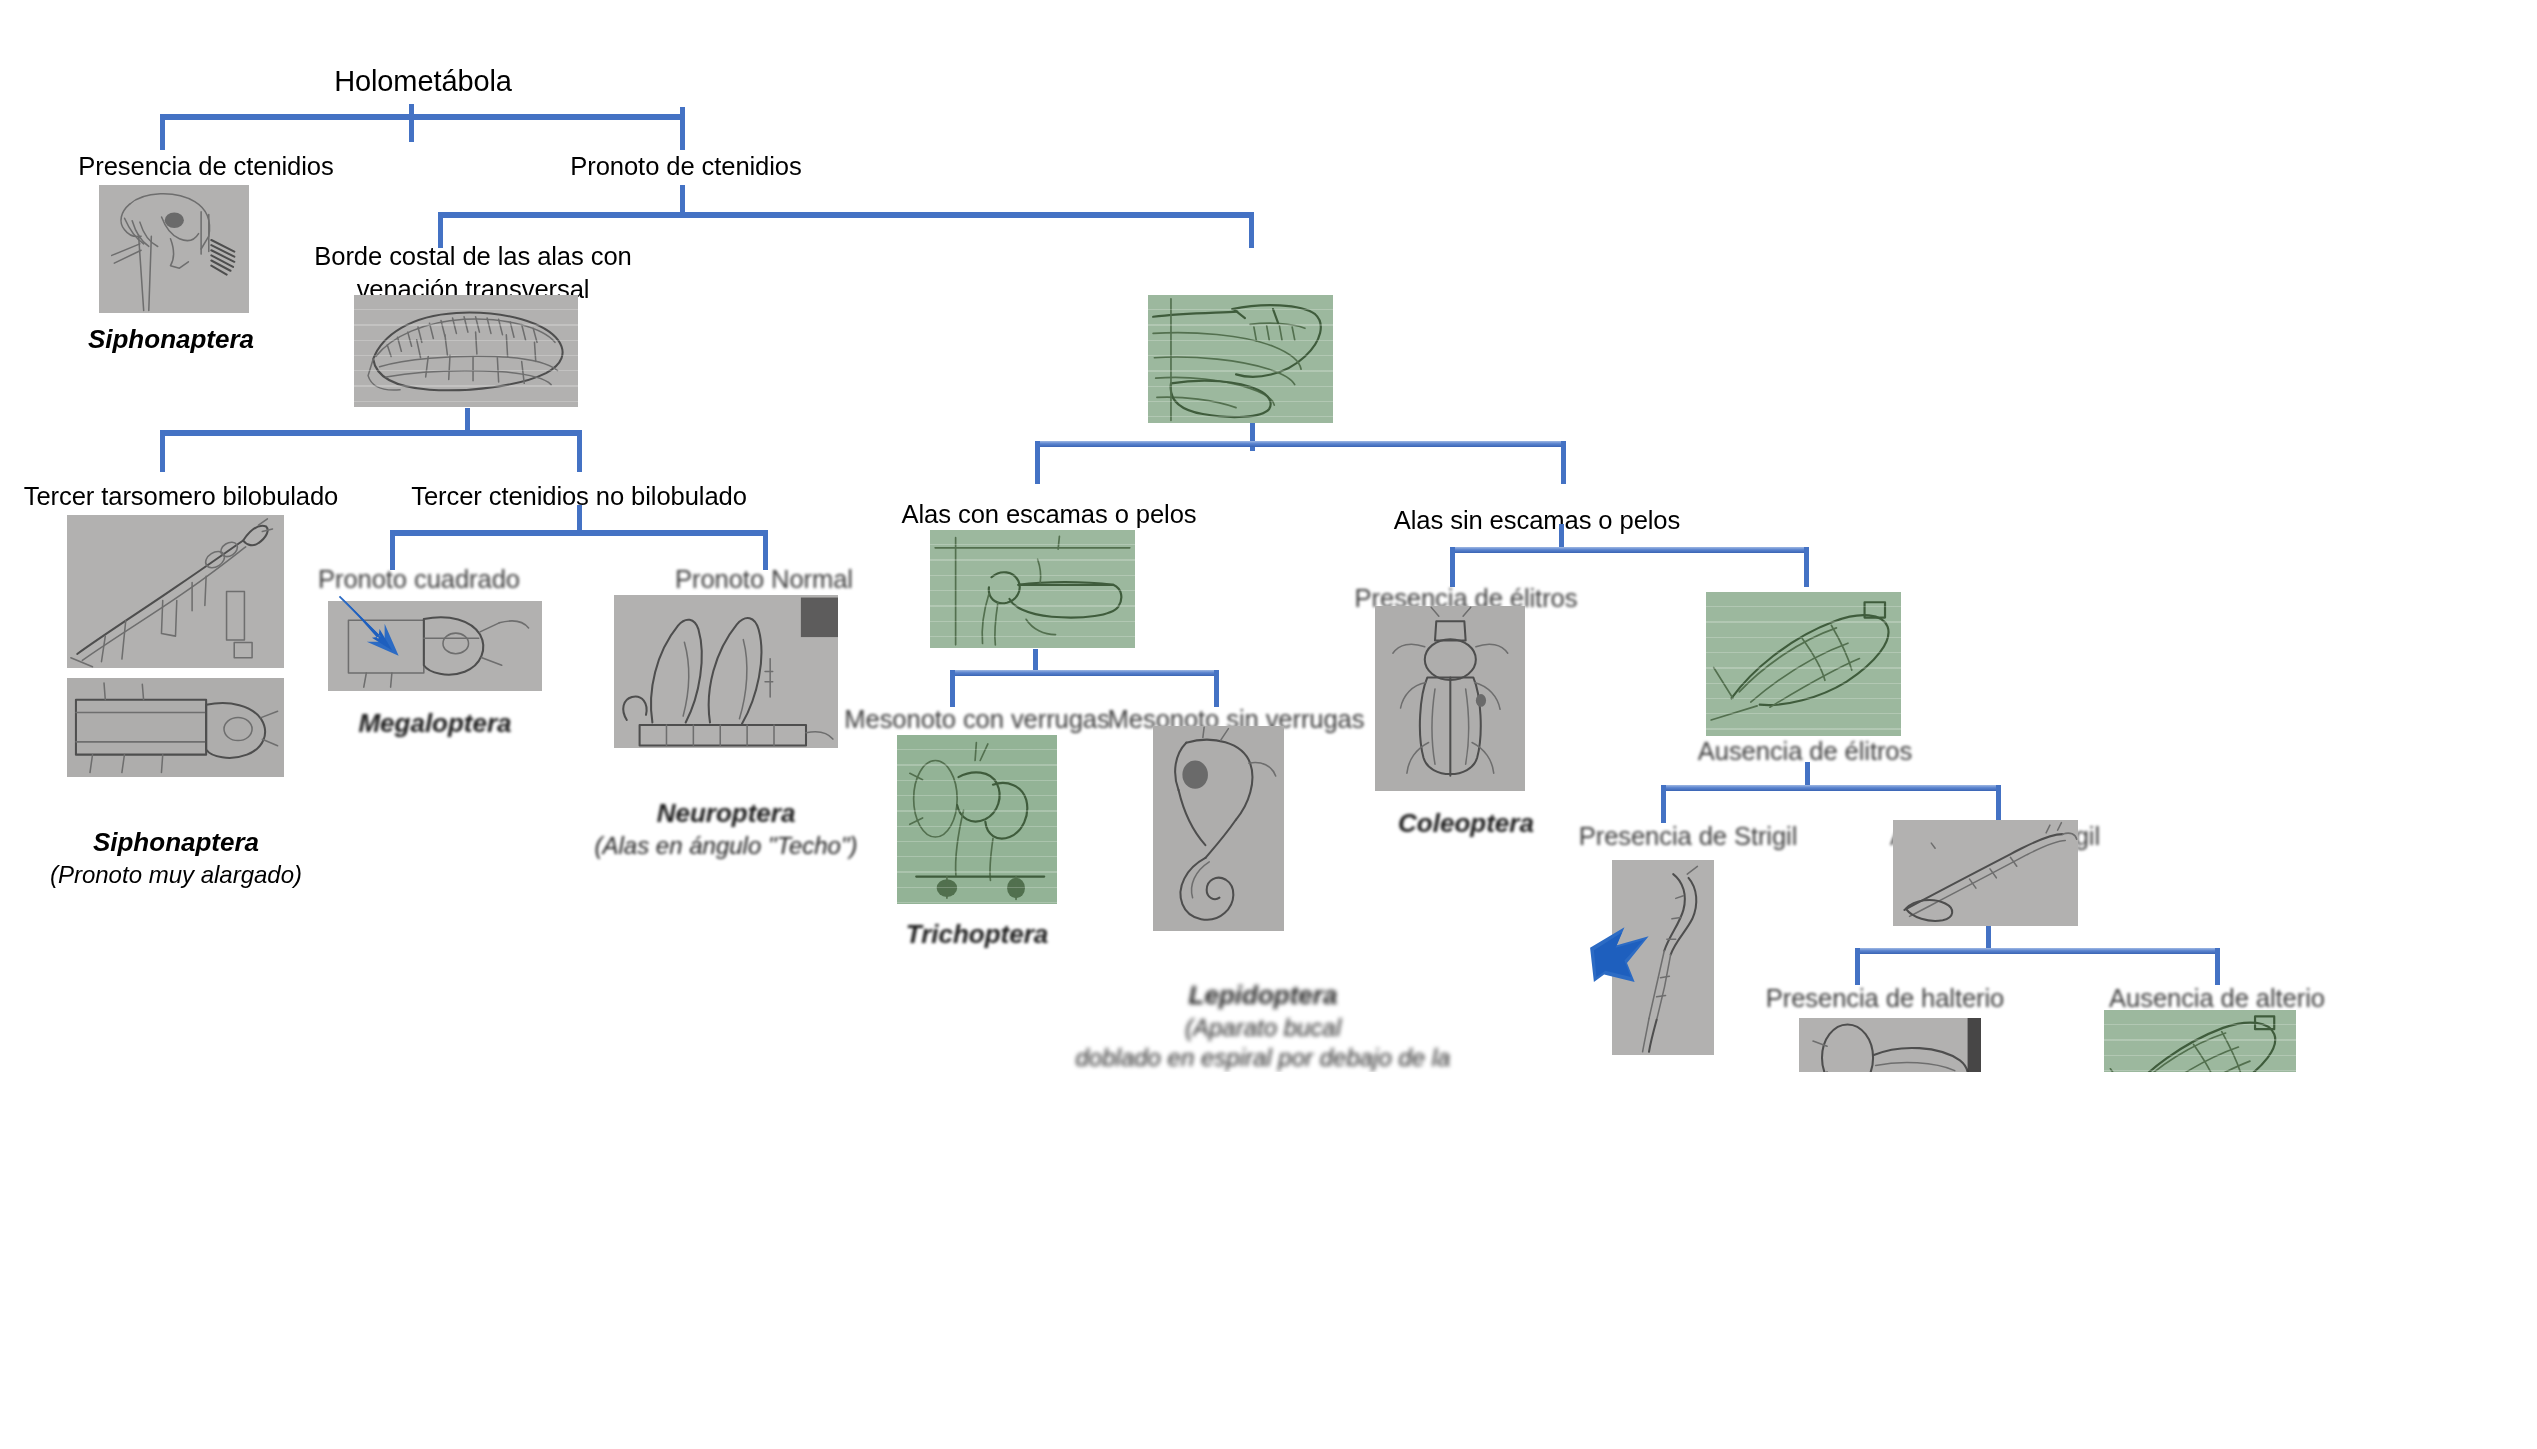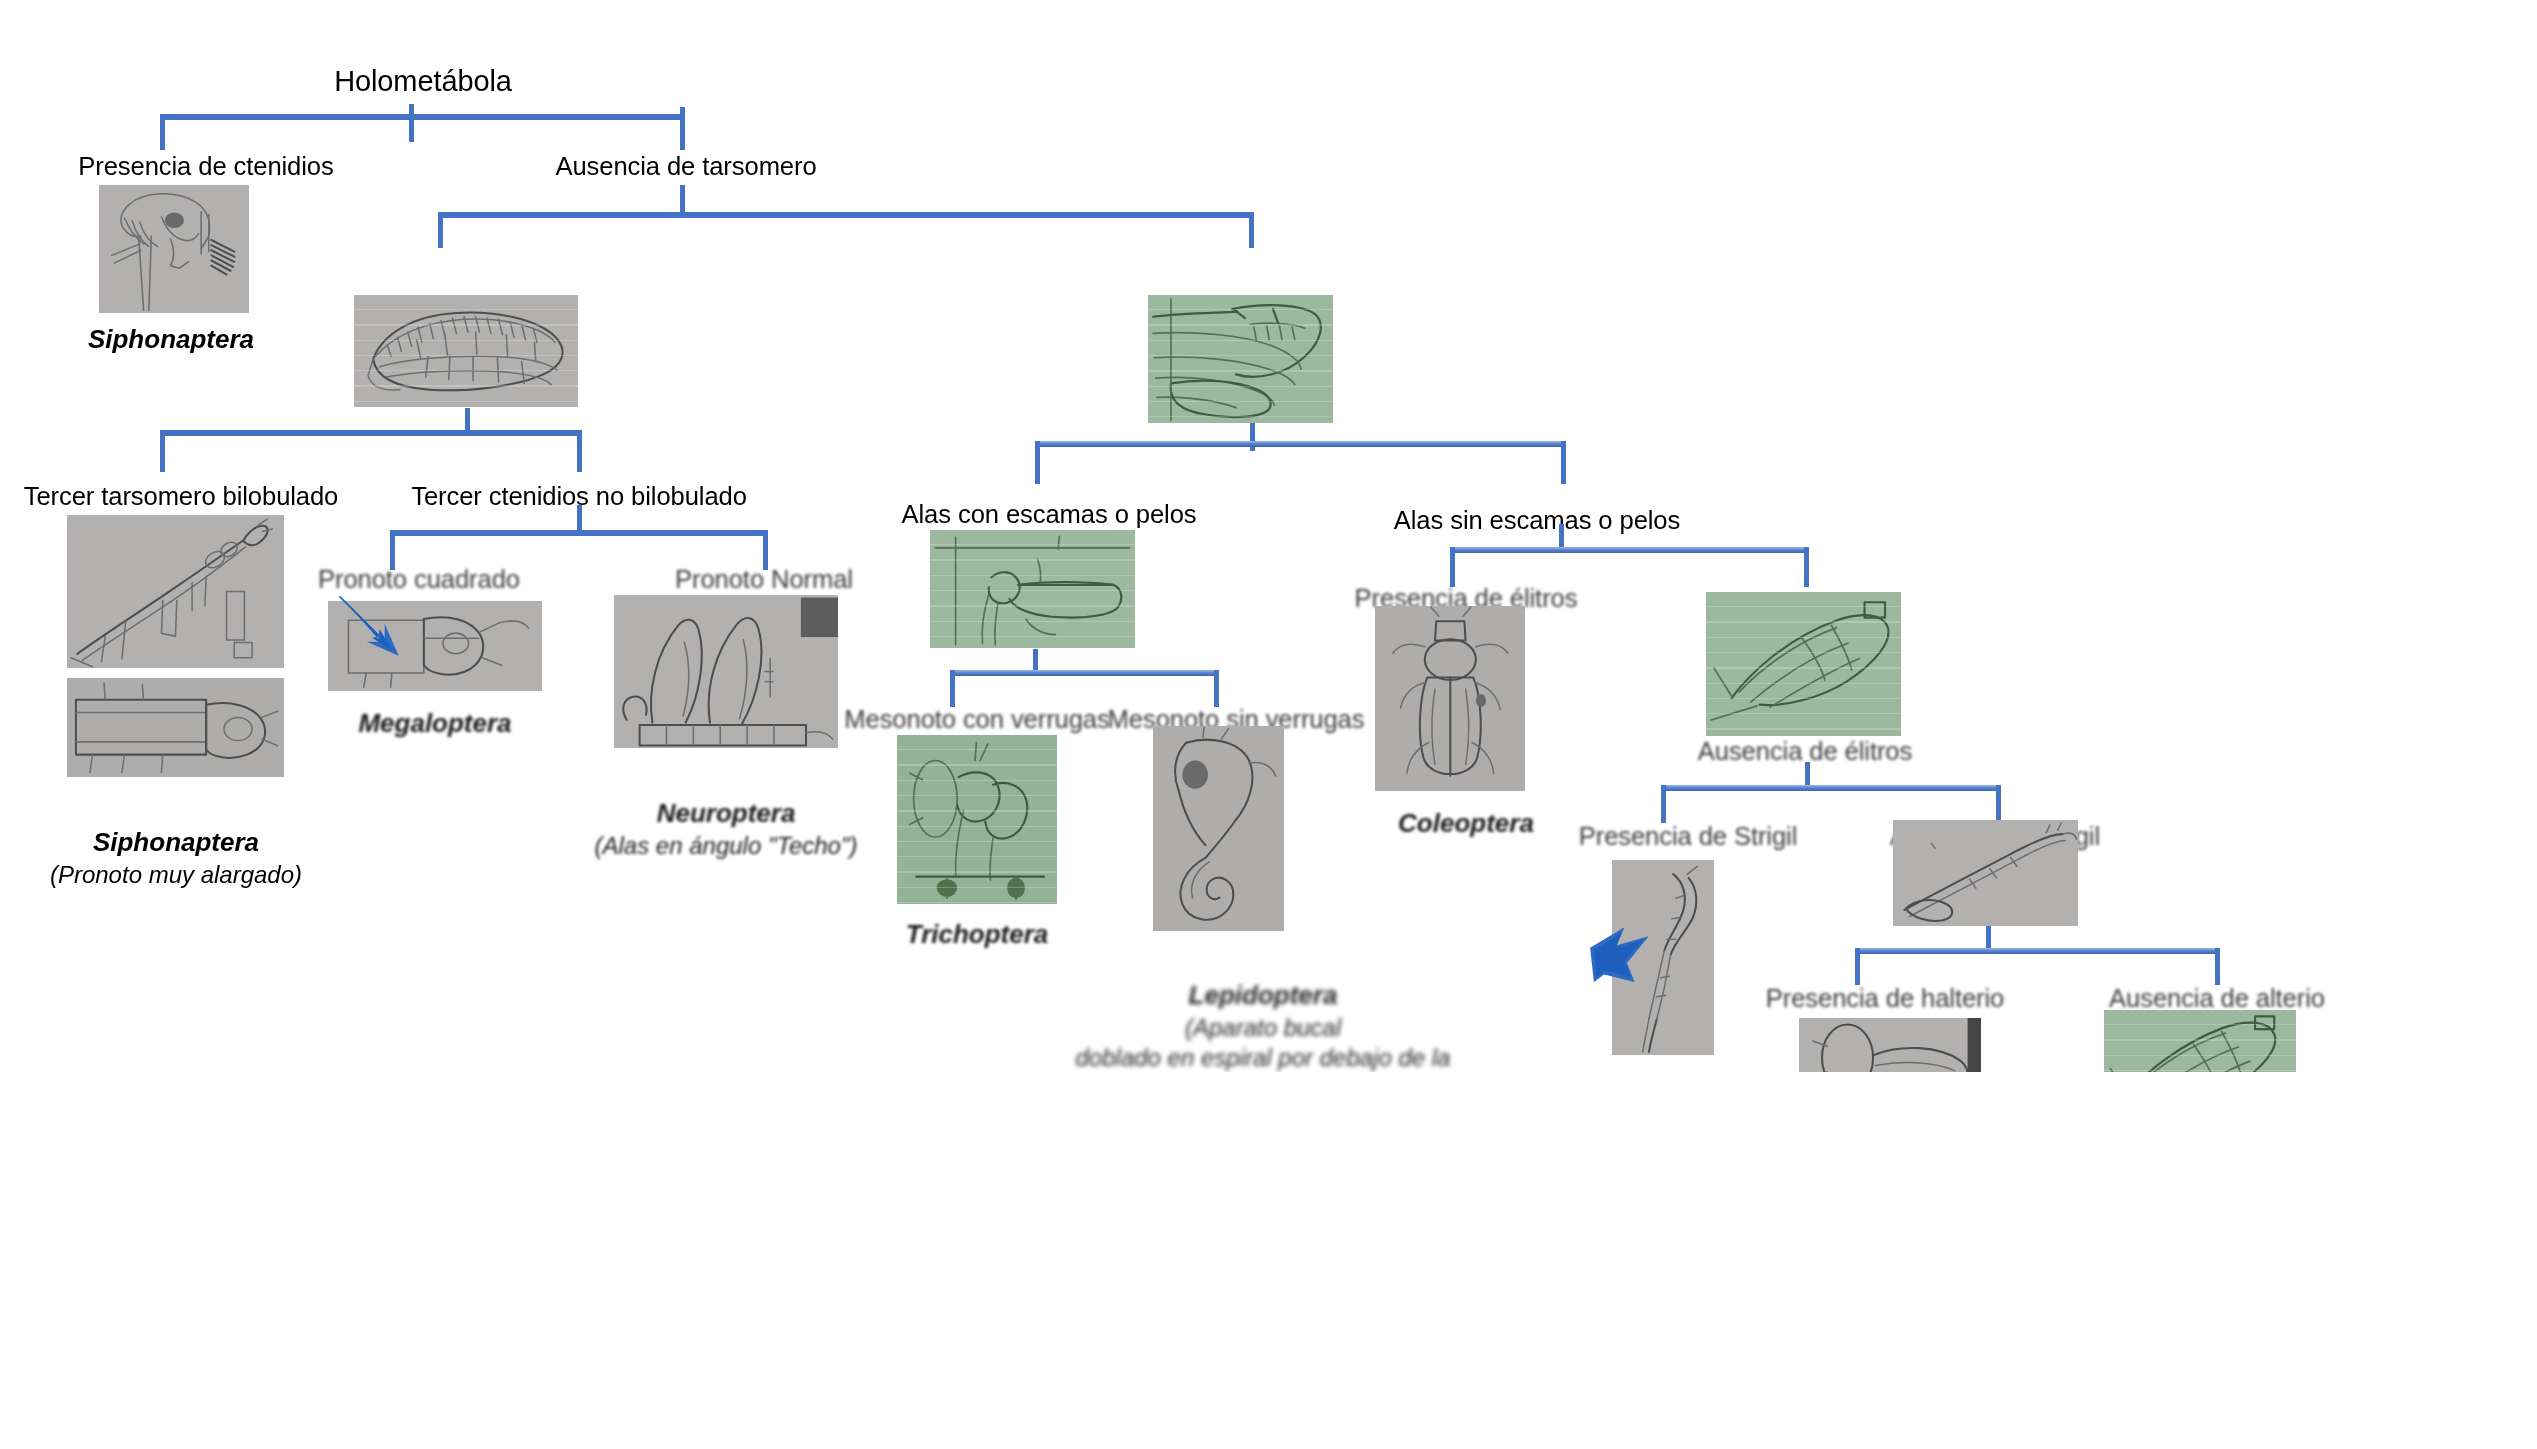--- a/index.html
+++ b/index.html
@@ -94,21 +94,21 @@
 
   <div class="node-label root-label" style="left:423px;top:63px;width:384px;">Holometábola</div>
 
   <div class="conn-v" style="left:409px;top:104px;height:38px;"></div>
 
   <div class="conn-h" style="left:160px;top:114px;width:524px;"></div>
   <div class="conn-v" style="left:160px;top:114px;height:36px;"></div>
   <div class="conn-v" style="left:680px;top:107px;height:43px;"></div>
 
   <div class="node-label" style="left:206px;top:150px;width:358px;">Presencia de ctenidios</div>
-  <div class="node-label" style="left:686px;top:150px;width:358px;">Ausencia de tarsomero</div>
+  <div class="node-label" style="left:686px;top:150px;width:358px;">Pronoto de ctenidios</div>
 
   <div class="photo gray" style="left:99px;top:185px;width:150px;height:128px;">
     <svg viewBox="0 0 235 200" preserveAspectRatio="none">
       <path class="stroke" d="M48 30 C70 10 120 8 150 26 C170 38 176 58 172 80 L160 100"></path>
       <path class="stroke" d="M48 30 C34 42 30 58 40 70 C46 78 56 82 66 80"></path>
       <path class="stroke" d="M40 52 C48 70 58 84 70 92"></path>
       <path class="stroke" d="M52 56 C58 76 66 88 78 96"></path>
       <path class="stroke" d="M64 58 C70 78 80 90 92 96"></path>
       <ellipse class="blob" cx="118" cy="55" rx="15" ry="12"></ellipse>
       <path class="stroke" d="M98 50 C104 66 112 78 126 84 C140 90 150 86 156 76"></path>
@@ -119,20 +119,22 @@
       <path class="stroke" d="M62 78 L70 196 M82 80 L78 196"></path>
     </svg>
   </div>
   <div class="taxon" style="left:171px;top:323px;width:333px;">Siphonaptera</div>
 
   <div class="conn-v" style="left:680px;top:185px;height:33px;"></div>
   <div class="conn-h" style="left:438px;top:212px;width:815px;"></div>
   <div class="conn-v" style="left:438px;top:212px;height:36px;"></div>
   <div class="conn-v" style="left:1249px;top:212px;height:36px;"></div>
 
+  <div class="node-label" style="left:473px;top:240px;width:384px;">Borde costal de las alas con
+venación transversal</div>
 
   <div class="photo gray" style="left:354px;top:295px;width:224px;height:112px;">
     <svg viewBox="0 0 350 175" preserveAspectRatio="none">
       <path class="stroke-d" d="M30 100 C44 62 90 32 160 28 C238 24 300 44 320 72 C332 90 326 108 300 122 C260 142 180 152 118 148 C64 144 34 128 30 100 Z"></path>
       <path class="stroke" d="M34 96 C60 64 110 42 172 38 C236 34 296 52 314 74"></path>
       <path class="stroke" d="M52 78 L58 96 M68 66 L74 88 M84 58 L90 80 M100 50 L106 74 M118 44 L124 68 M136 40 L142 64 M154 36 L160 60 M172 34 L178 58 M190 34 L196 58 M208 36 L214 60 M226 38 L232 62 M244 42 L250 66 M262 46 L268 70 M280 52 L286 74"></path>
       <path class="stroke" d="M40 112 C80 100 150 94 220 96 C272 98 304 106 318 118"></path>
       <path class="stroke" d="M50 128 C96 120 164 116 232 120 C278 124 300 132 308 140"></path>
       <path class="stroke" d="M116 96 L112 128 M150 94 L148 132 M186 96 L186 134 M224 98 L226 136 M262 104 L266 138"></path>
       <path class="stroke" d="M98 70 L104 98 M142 62 L146 94 M190 58 L192 92 M238 62 L240 96 M282 74 L284 104"></path>

